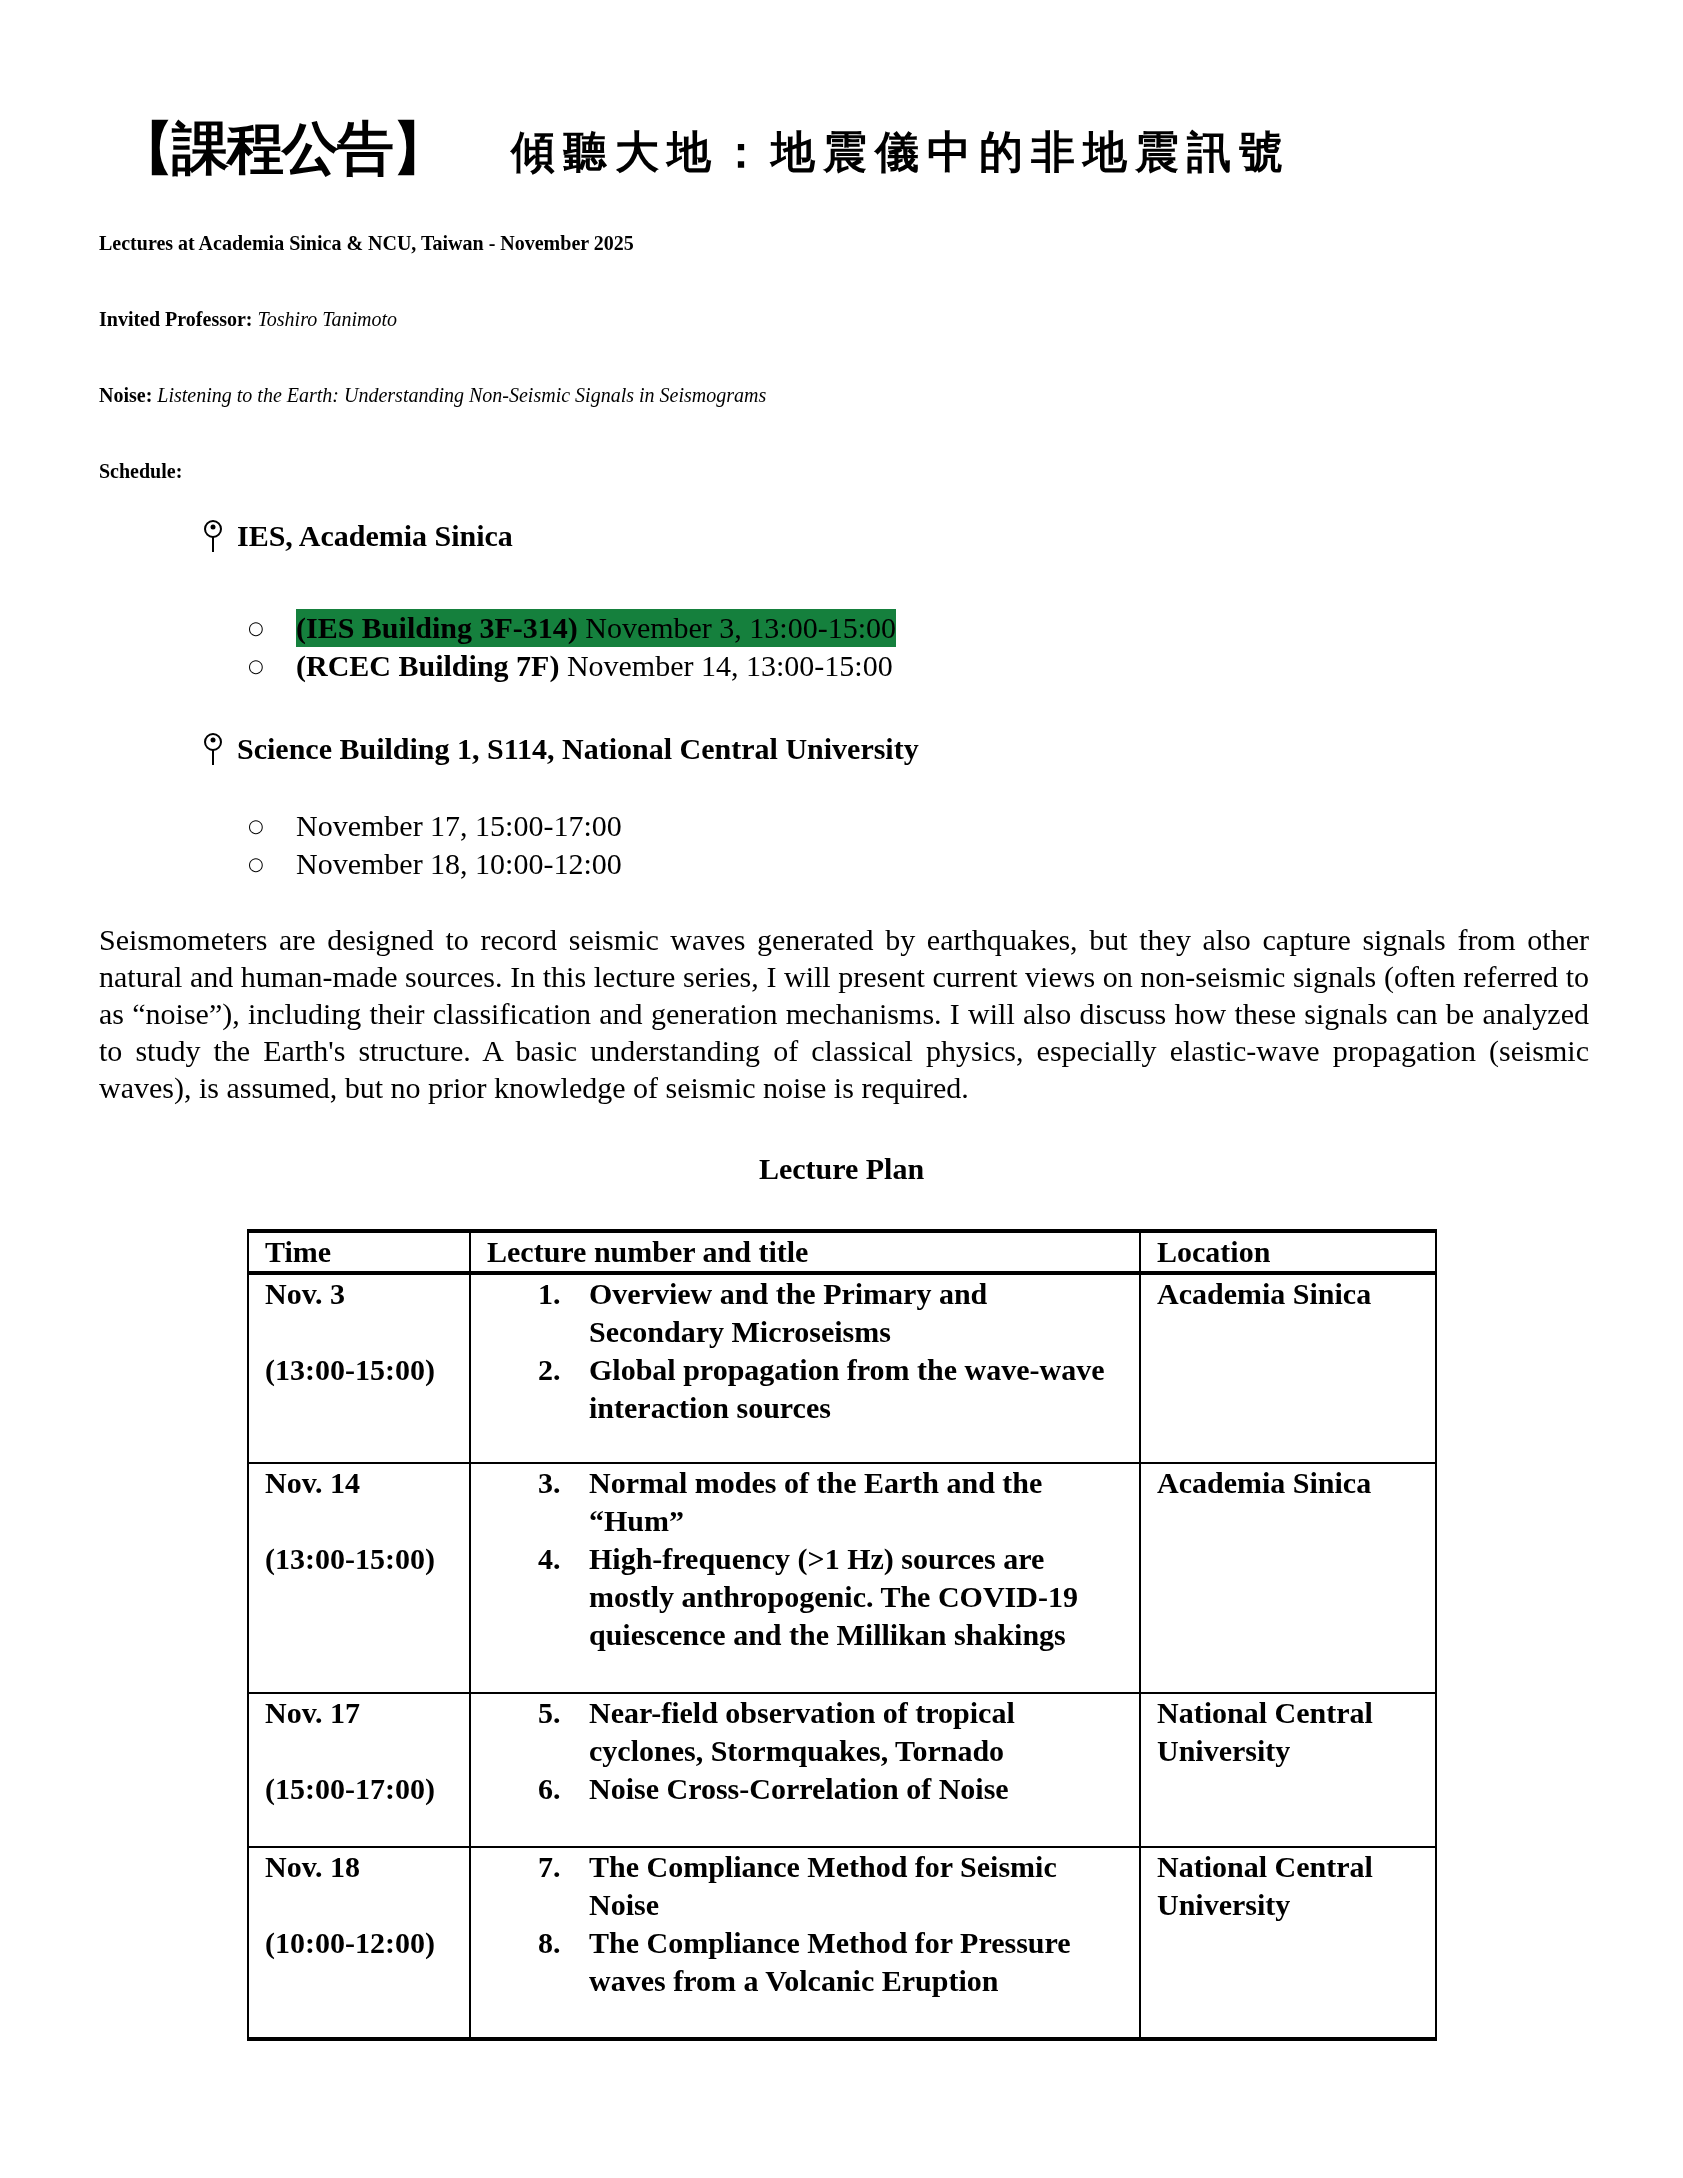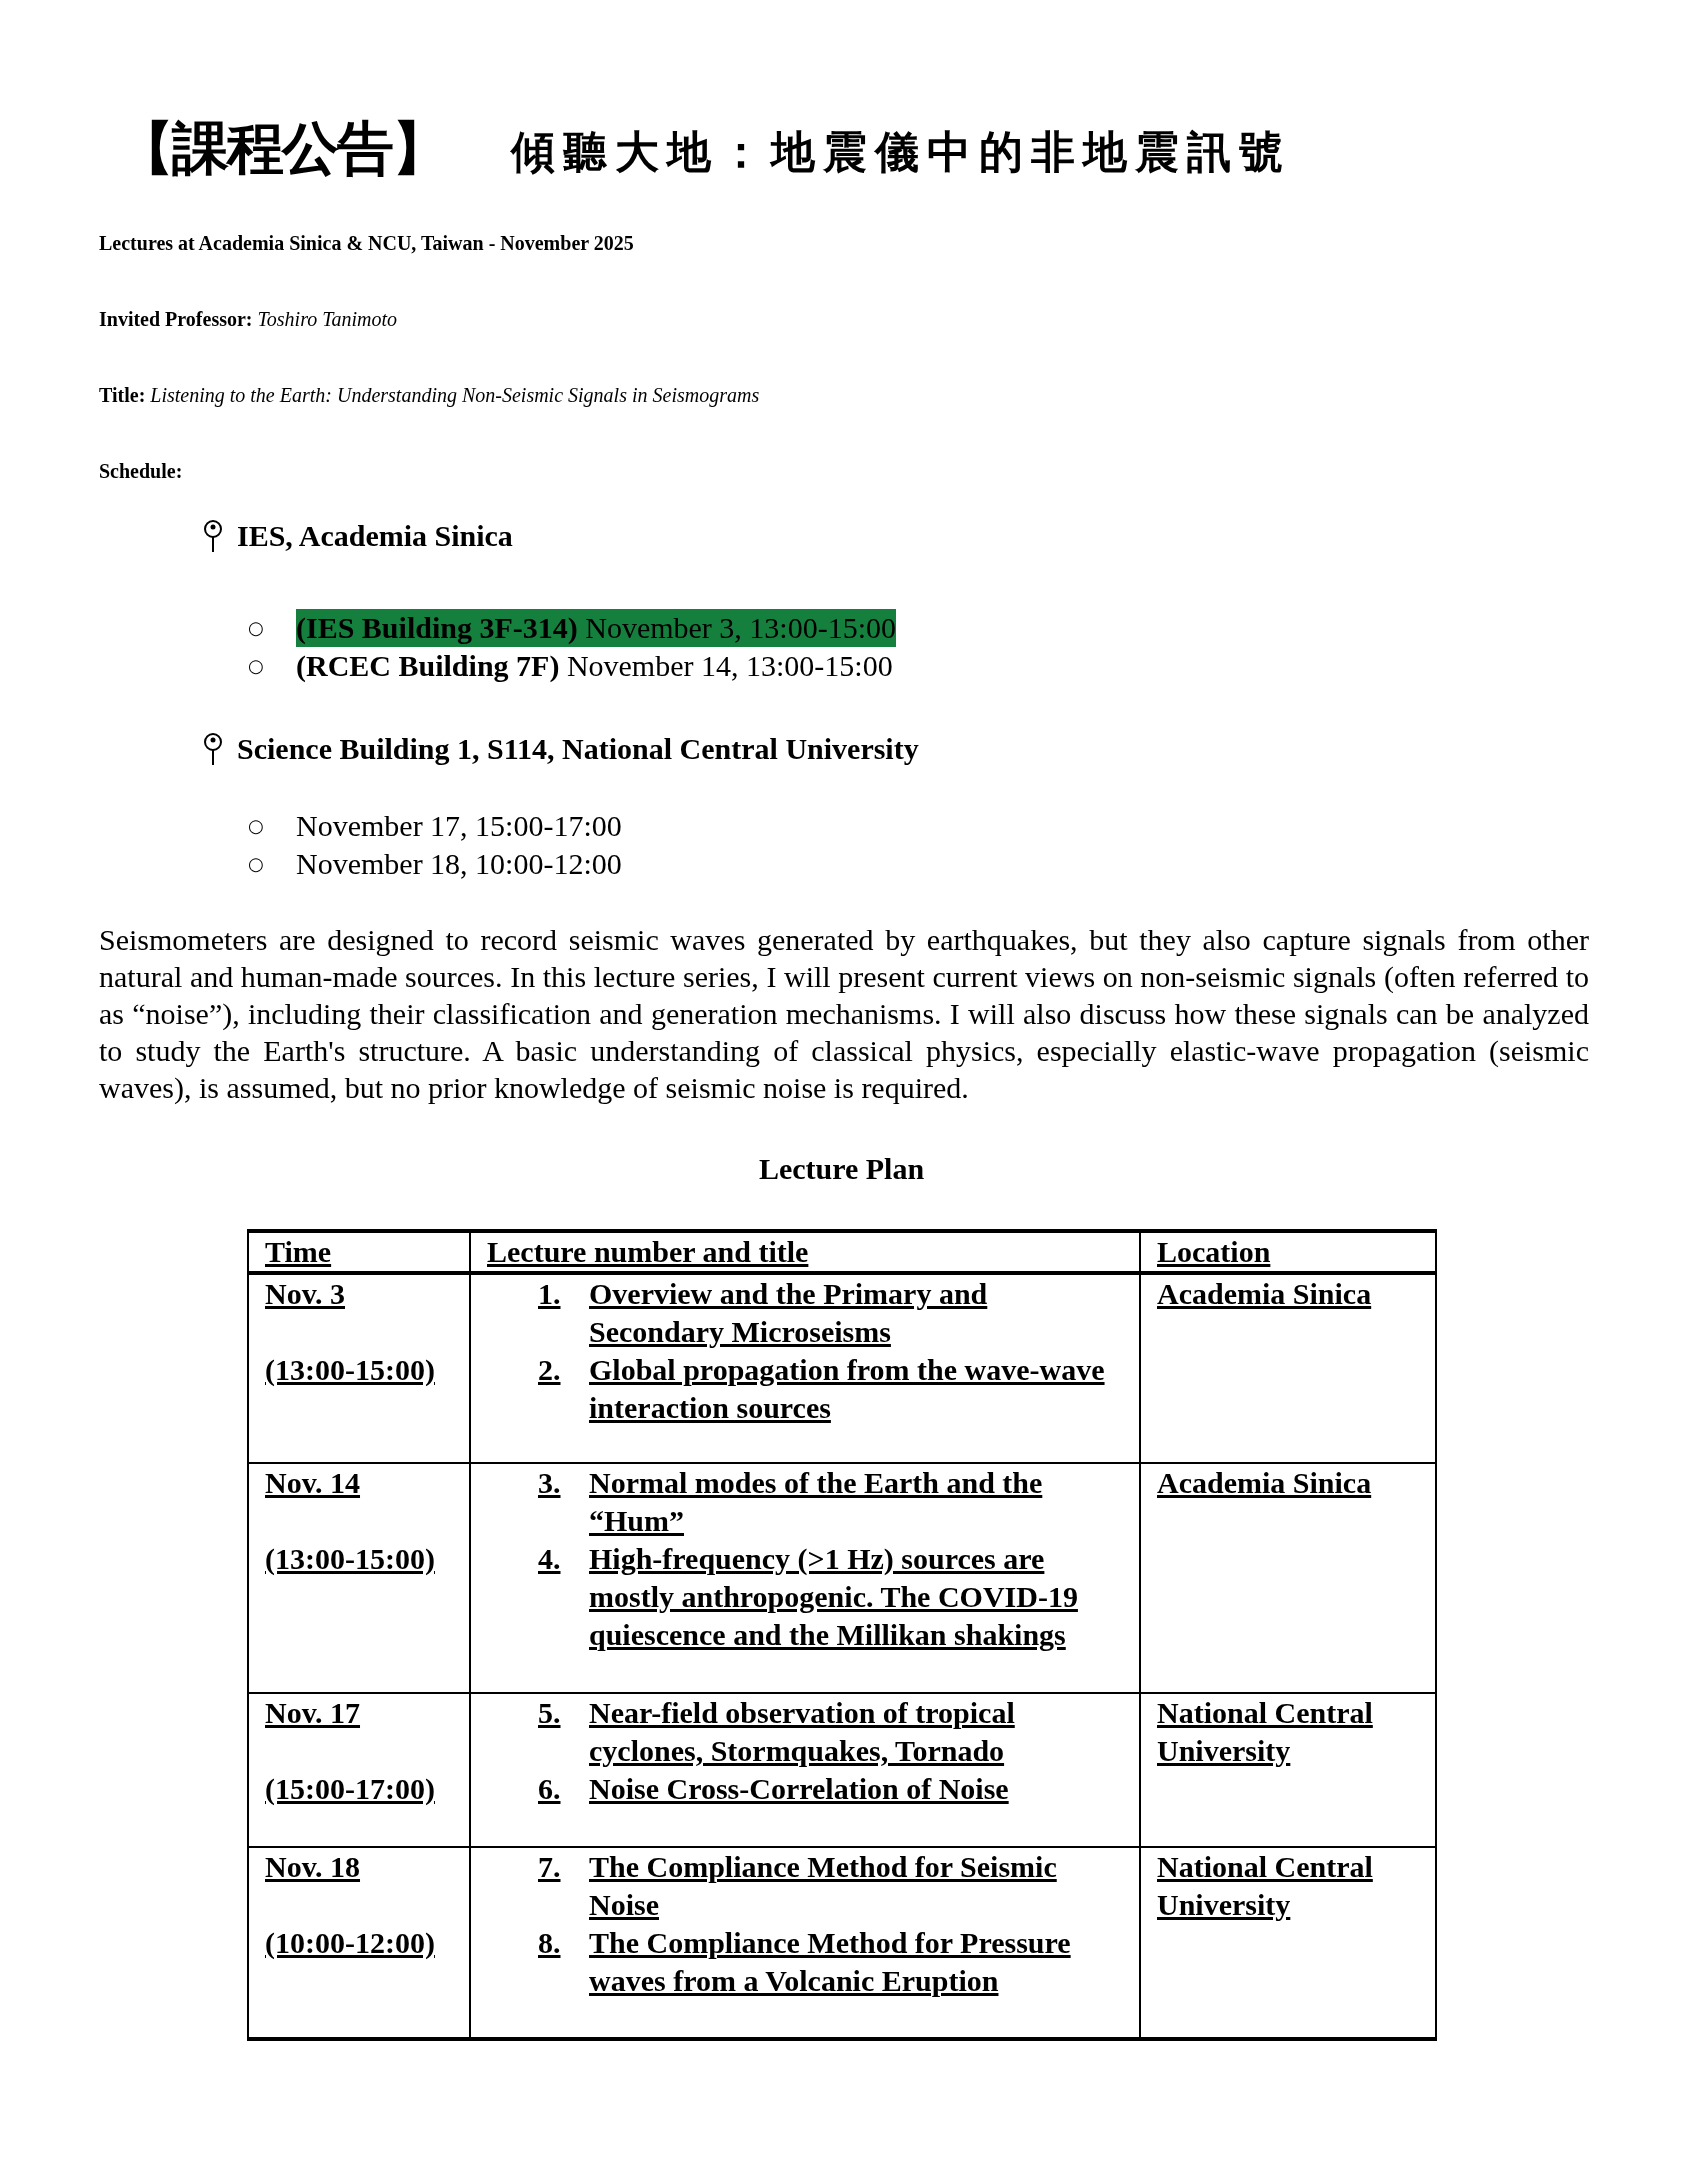--- a/index.html
+++ b/index.html
@@ -12,21 +12,21 @@
   .i { font-style:italic; }
   .loc { left:203px; font-size:30px; line-height:38px; font-weight:bold; white-space:nowrap; display:flex; align-items:center; }
   .pin { display:inline-block; width:20px; height:34px; margin-right:14px; position:relative; }
   .pin svg { position:absolute; left:0; top:0; }
   .sub-list { left:248px; font-size:30px; line-height:38px; white-space:nowrap; }
   .sub-item { display:flex; align-items:center; height:38px; }
   .bullet { width:48px; font-size:18px; font-family:"DejaVu Sans",sans-serif; }
   .hl { background:#15803d; }
   .para { left:99px; top:921px; width:1490px; font-size:30px; line-height:37px; text-align:justify; }
   .plan-title { left:0; width:1683px; top:1150px; text-align:center; font-size:30px; font-weight:bold; line-height:38px; }
-  table.plan { position:absolute; left:247px; top:1229px; width:1190px; border-collapse:collapse; font-size:30px; font-weight:bold;text-decoration:underline; }
+  table.plan { position:absolute; left:247px; top:1229px; width:1190px; border-collapse:collapse; font-size:30px; font-weight:bold; }
   table.plan td { border:2px solid #000; vertical-align:top; padding:0 0 0 16px; line-height:38px; }
   table.plan tr.head td { border-bottom:4px solid #000; height:36px; }
   table.plan tr:first-child td { border-top:4px solid #000; }
   table.plan tr:last-child td { border-bottom:4px solid #000; }
   .c1 { width:204px; }
   .c2 { width:652px; }
   .c3 { width:278px; }
   .time-gap { height:38px; }
   ol.lects { list-style:none; margin:0; padding:0 0 0 51px; }
   ol.lects li { display:flex; }
@@ -40,21 +40,21 @@
 <div class="abs zh-sub">傾聽大地：地震儀中的非地震訊號</div>
 
 <div class="abs line b" style="top:224px;">Lectures at Academia Sinica &amp; NCU, Taiwan - November 2025</div>
 
 <div class="abs line" style="top:300px;">
   <span class="b">Invited Professor:</span>
   <span class="i">Toshiro Tanimoto</span>
 </div>
 
 <div class="abs line" style="top:376px;">
-  <span class="b">Title:</span>
+  <span class="b">Noise:</span>
   <span class="i">Listening to the Earth: Understanding Non-Seismic Signals in Seismograms</span>
 </div>
 
 <div class="abs line b" style="top:452px;">Schedule:</div>
 
 <div class="abs loc" style="top:517px;justify-content:space-between;">
   <span class="pin">
     <svg width="20" height="34" viewBox="0 0 20 34">
         <circle cx="10" cy="10" r="8" fill="none" stroke="#000" stroke-width="2"></circle>
         <circle cx="10" cy="8" r="2.5" fill="#000"></circle>

